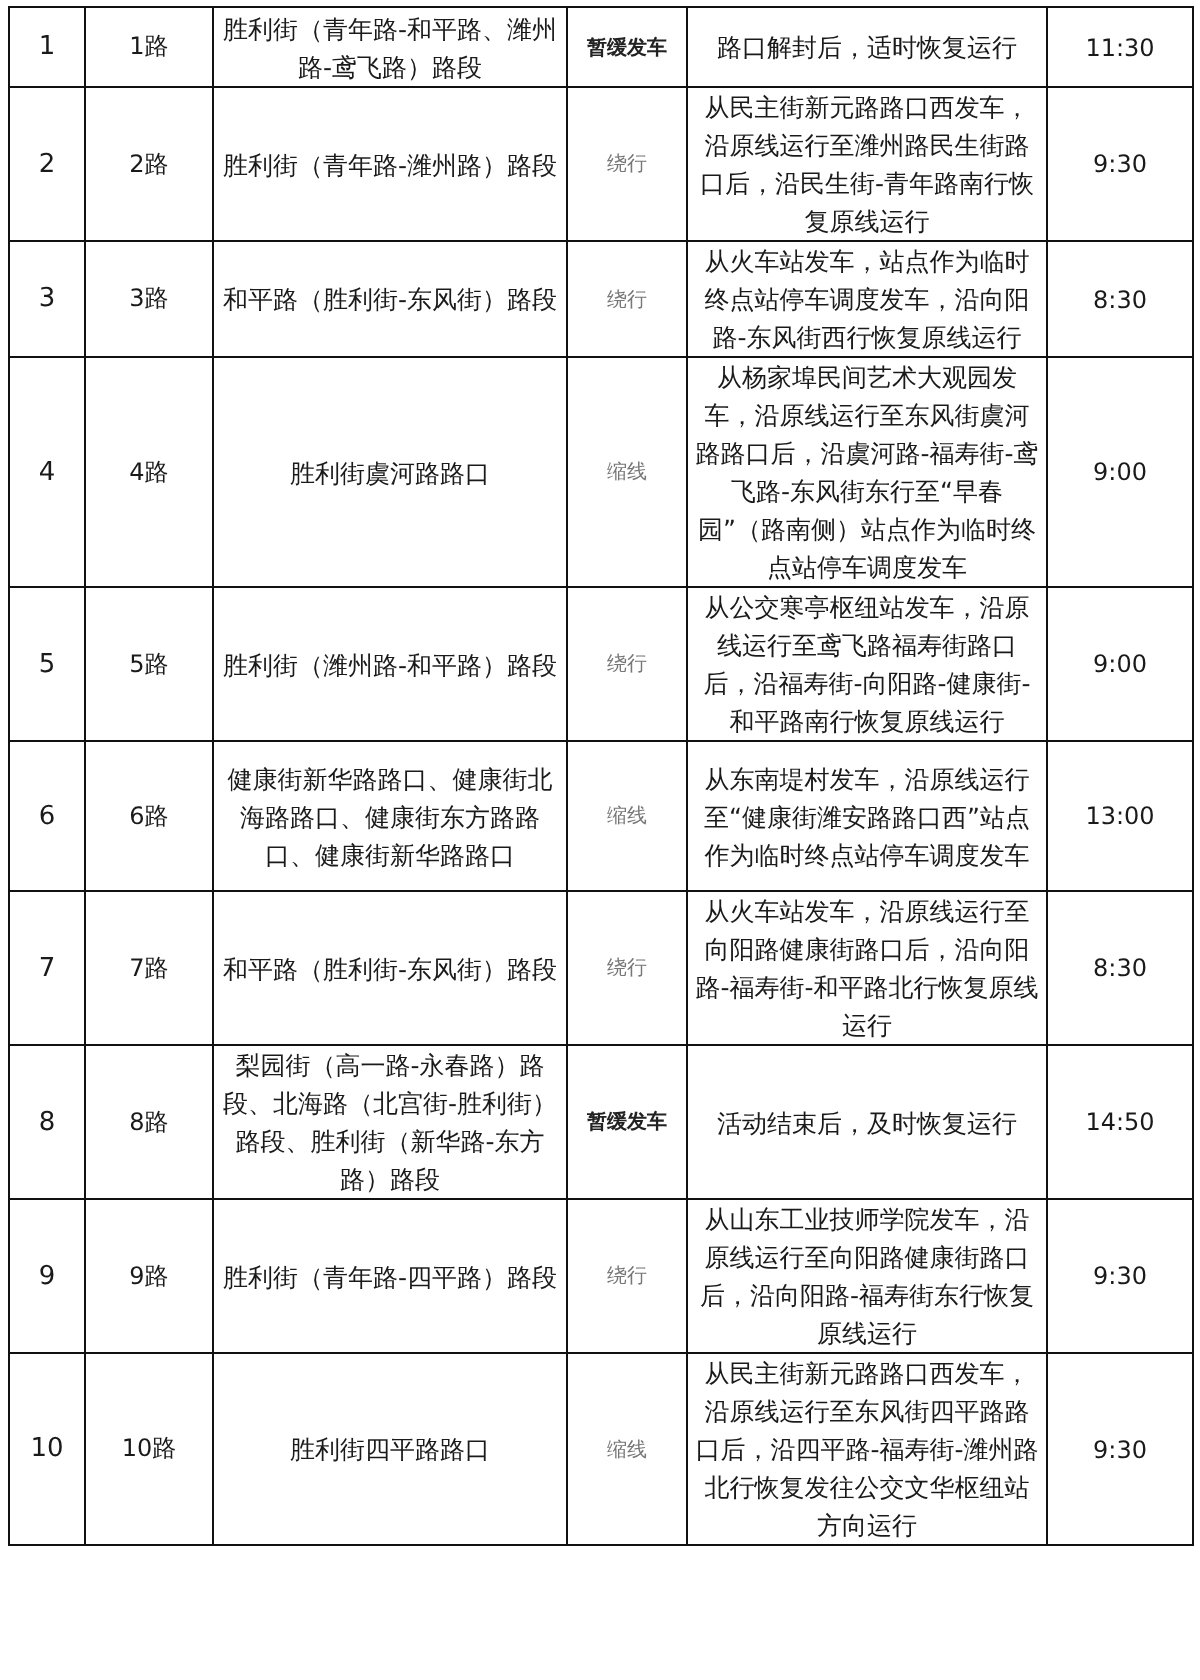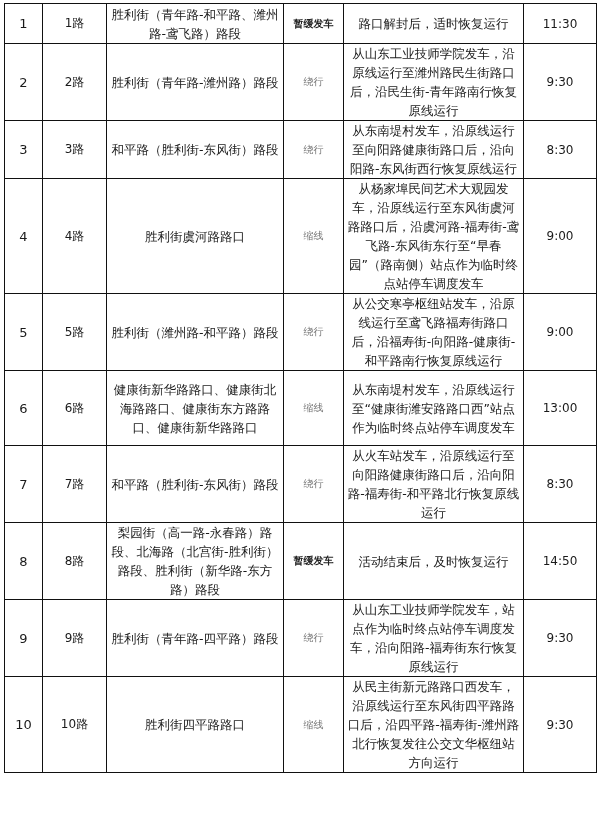--- a/index.html
+++ b/index.html
@@ -87,29 +87,29 @@
     <td class="seg">胜利街（青年路-和平路、潍州路-鸢飞路）路段</td>
     <td class="measure bold">暂缓发车</td>
     <td class="plan">路口解封后，适时恢复运行</td>
     <td class="time">11:30</td>
   </tr>
   <tr style="height:75px">
     <td class="num">2</td>
     <td class="line">2路</td>
     <td class="seg">胜利街（青年路-潍州路）路段</td>
     <td class="measure">绕行</td>
-    <td class="plan">从山东工业技师学院发车，沿原线运行至潍州路民生街路口后，沿民生街-青年路南行恢复原线运行</td>
+    <td class="plan">从民主街新元路路口西发车，沿原线运行至潍州路民生街路口后，沿民生街-青年路南行恢复原线运行</td>
     <td class="time">9:30</td>
   </tr>
   <tr style="height:56px">
     <td class="num">3</td>
     <td class="line">3路</td>
     <td class="seg">和平路（胜利街-东风街）路段</td>
     <td class="measure">绕行</td>
-    <td class="plan">从东南堤村发车，沿原线运行至向阳路健康街路口后，沿向阳路-东风街西行恢复原线运行</td>
+    <td class="plan">从火车站发车，站点作为临时终点站停车调度发车，沿向阳路-东风街西行恢复原线运行</td>
     <td class="time">8:30</td>
   </tr>
   <tr style="height:113px">
     <td class="num">4</td>
     <td class="line">4路</td>
     <td class="seg">胜利街虞河路路口</td>
     <td class="measure">缩线</td>
     <td class="plan">从杨家埠民间艺术大观园发车，沿原线运行至东风街虞河路路口后，沿虞河路-福寿街-鸢飞路-东风街东行至“早春园”（路南侧）站点作为临时终点站停车调度发车</td>
     <td class="time">9:00</td>
   </tr>
@@ -143,21 +143,21 @@
     <td class="seg">梨园街（高一路-永春路）路段、北海路（北宫街-胜利街）路段、胜利街（新华路-东方路）路段</td>
     <td class="measure bold">暂缓发车</td>
     <td class="plan">活动结束后，及时恢复运行</td>
     <td class="time">14:50</td>
   </tr>
   <tr style="height:76px">
     <td class="num">9</td>
     <td class="line">9路</td>
     <td class="seg">胜利街（青年路-四平路）路段</td>
     <td class="measure">绕行</td>
-    <td class="plan">从山东工业技师学院发车，站点作为临时终点站停车调度发车，沿向阳路-福寿街东行恢复原线运行</td>
+    <td class="plan">从山东工业技师学院发车，沿原线运行至向阳路健康街路口后，沿向阳路-福寿街东行恢复原线运行</td>
     <td class="time">9:30</td>
   </tr>
   <tr style="height:93px">
     <td class="num">10</td>
     <td class="line">10路</td>
     <td class="seg">胜利街四平路路口</td>
     <td class="measure">缩线</td>
     <td class="plan">从民主街新元路路口西发车，沿原线运行至东风街四平路路口后，沿四平路-福寿街-潍州路北行恢复发往公交文华枢纽站方向运行</td>
     <td class="time">9:30</td>
   </tr>

